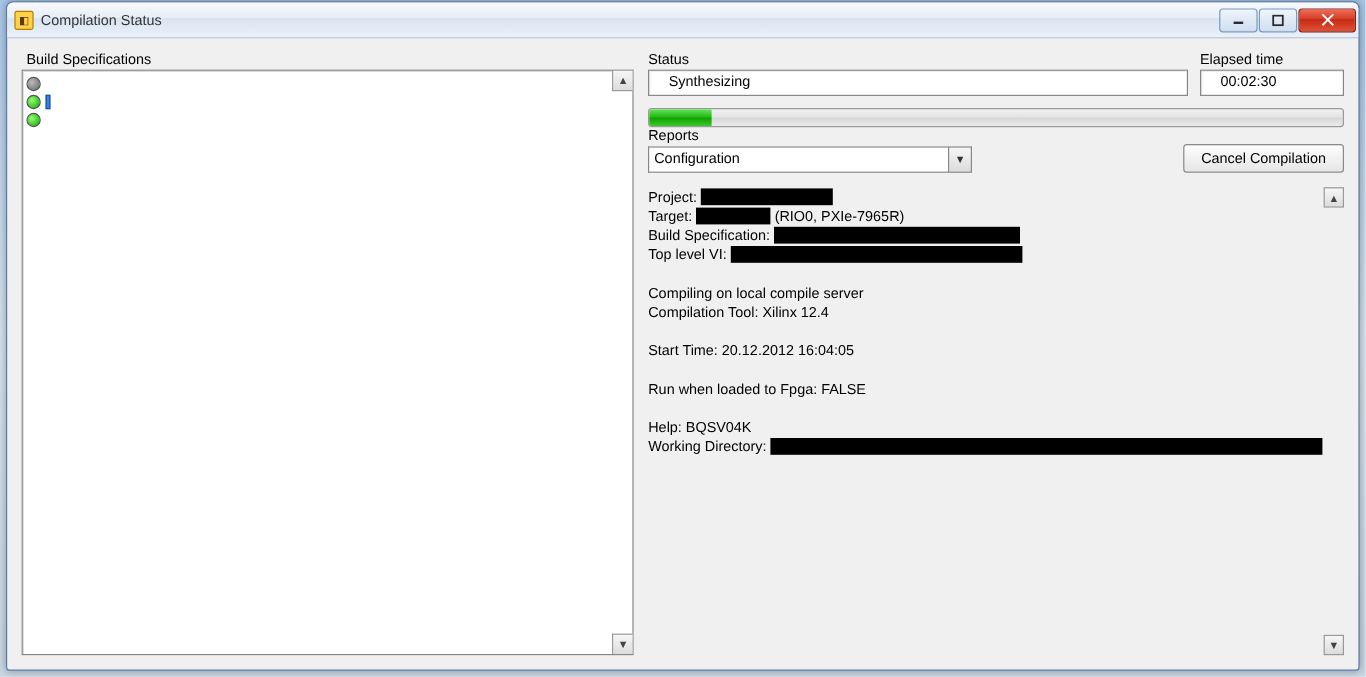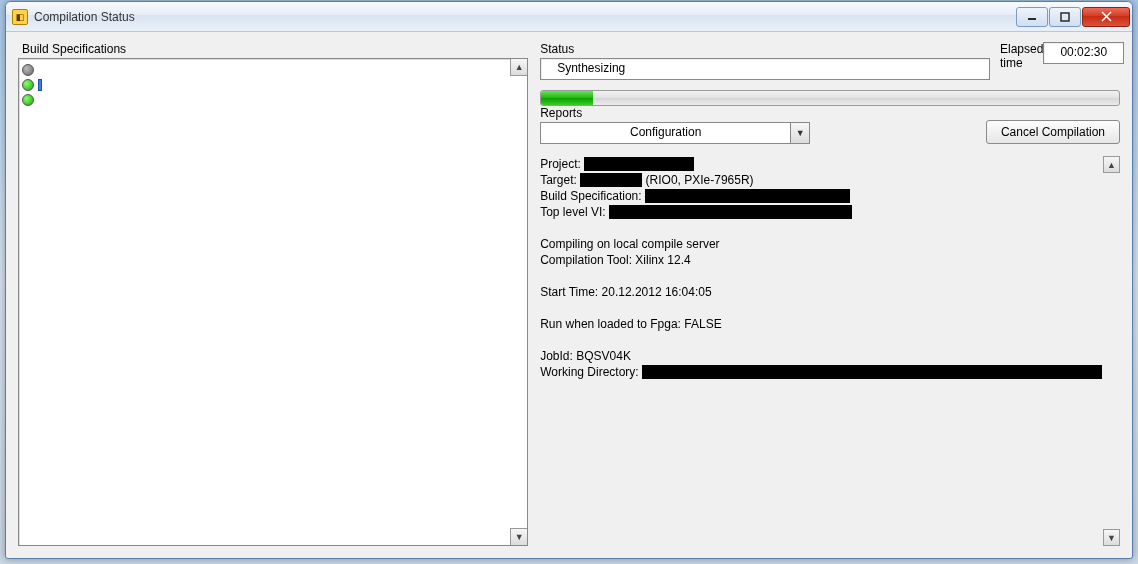--- a/index.html
+++ b/index.html
@@ -106,21 +106,21 @@
     .dot-green { background: radial-gradient(circle at 35% 35%, #8cff6b, #16a508); }
     .spec-bar { width:4px; height:12px; background:#3f7ee8; border:1px solid #1a4fa8; margin-left:1px; }
 
     .right-pane {
       flex: 1;
       display: flex;
       flex-direction: column;
     }
     .top-row { display:flex; gap:10px; }
     .status-block { flex:1; display:flex; flex-direction:column; }
-    .elapsed-block { width:120px; display:flex; flex-direction:row; }
+    .elapsed-block { width:120px; display:flex; flex-direction:column; }
     .fld-label { margin-bottom:2px; }
     .text-field {
       height: 22px;
       background:#fff;
       border:1px solid #888;
       box-shadow: inset 1px 1px 0 #eee;
       padding: 2px 16px;
       font-size:12px;
       color:#000;
     }
@@ -148,21 +148,20 @@
       display:flex;
       width:270px;
       height:22px;
     }
     .combo .combo-text {
       flex:1;
       background:#fff;
       border:1px solid #888;
       border-right:none;
       padding:2px 4px;
-      text-align:center;
     }
     .combo .combo-btn {
       width:20px;
       border:1px solid #888;
       background: linear-gradient(to bottom, #f6f6f6, #dcdcdc);
       display:flex; align-items:center; justify-content:center;
       font-size:9px; color:#333;
       cursor:pointer;
     }
     .btn {
@@ -323,21 +322,21 @@
           <span class="redact" style="width:243px"></span>
         </div>
         <div class="rpt-line" style="height:16px"></div>
         <div class="rpt-line">Compiling on local compile server</div>
         <div class="rpt-line">Compilation Tool: Xilinx 12.4</div>
         <div class="rpt-line" style="height:16px"></div>
         <div class="rpt-line">Start Time: 20.12.2012 16:04:05</div>
         <div class="rpt-line" style="height:16px"></div>
         <div class="rpt-line">Run when loaded to Fpga: FALSE</div>
         <div class="rpt-line" style="height:16px"></div>
-        <div class="rpt-line">JobId: BQSV04K</div>
+        <div class="rpt-line">Help: BQSV04K</div>
         <div class="rpt-line">
           <span>Working Directory:</span>
           <span class="redact" style="width:460px"></span>
         </div>
 
         <div class="scroll-down">▼</div>
       </div>
 
     </div>
   </div>

